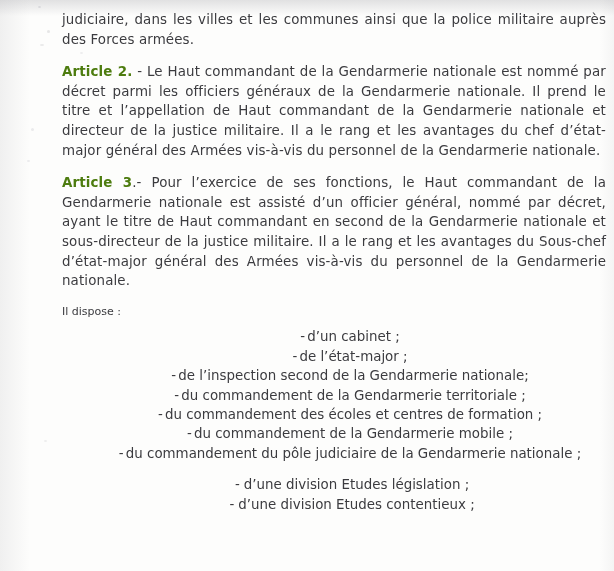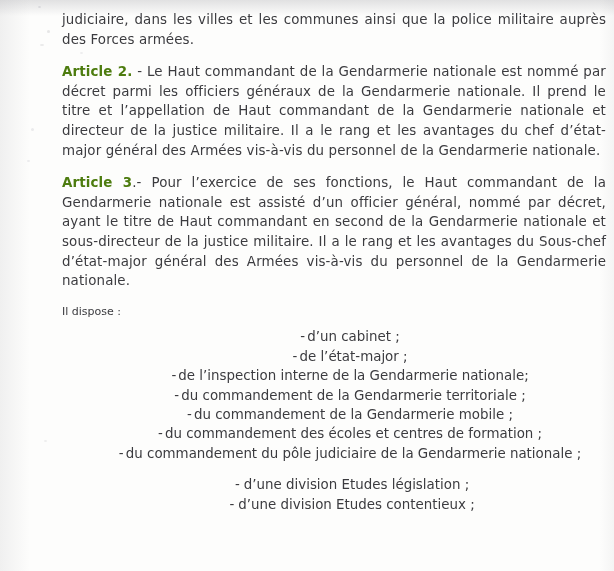--- a/index.html
+++ b/index.html
@@ -126,24 +126,24 @@
 
     <p class="body"><span class="art-label">Article 2.</span><span> - Le Haut commandant de la Gendarmerie nationale est nommé par décret parmi les officiers généraux de la Gendarmerie nationale. Il prend le titre et l’appellation de Haut commandant de la Gendarmerie nationale et directeur de la justice militaire. Il a le rang et les avantages du chef d’état-major général des Armées vis-à-vis du personnel de la Gendarmerie nationale.</span></p>
 
     <p class="body tight"><span class="art-label">Article 3</span><span>.- Pour l’exercice de ses fonctions, le Haut commandant de la Gendarmerie nationale est assisté d’un officier général, nommé par décret, ayant le titre de Haut commandant en second de la Gendarmerie nationale et sous-directeur de la justice militaire. Il a le rang et les avantages du Sous-chef d’état-major général des Armées vis-à-vis du personnel de la Gendarmerie nationale.</span></p>
 
     <p class="lead">Il dispose :</p>
 
     <ul class="dash-list">
       <li><span class="dash">-</span><span>d’un cabinet ;</span></li>
       <li><span class="dash">-</span><span>de l’état-major ;</span></li>
-      <li><span class="dash">-</span><span>de l’inspection interne de la Gendarmerie nationale;</span></li>
+      <li><span class="dash">-</span><span>de l’inspection second de la Gendarmerie nationale;</span></li>
       <li><span class="dash">-</span><span>du commandement de la Gendarmerie territoriale ;</span></li>
+      <li><span class="dash">-</span><span>du commandement des écoles et centres de formation ;</span></li>
       <li><span class="dash">-</span><span>du commandement de la Gendarmerie mobile ;</span></li>
-      <li><span class="dash">-</span><span>du commandement des écoles et centres de formation ;</span></li>
       <li><span class="dash">-</span><span>du commandement du pôle judiciaire de la Gendarmerie nationale ;</span></li>
     </ul>
 
 
     <ul class="dash-list wide">
       <li><span class="dash">-</span><span>d’une division Etudes législation ;</span></li>
       <li><span class="dash">-</span><span>d’une division Etudes contentieux ;</span></li>
 
     </ul>
 

